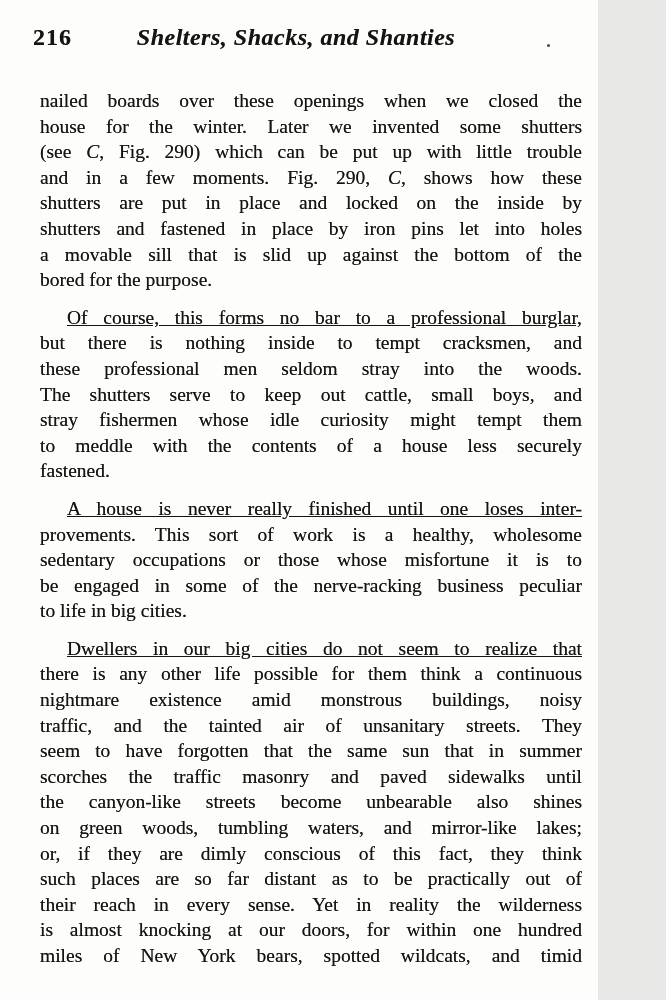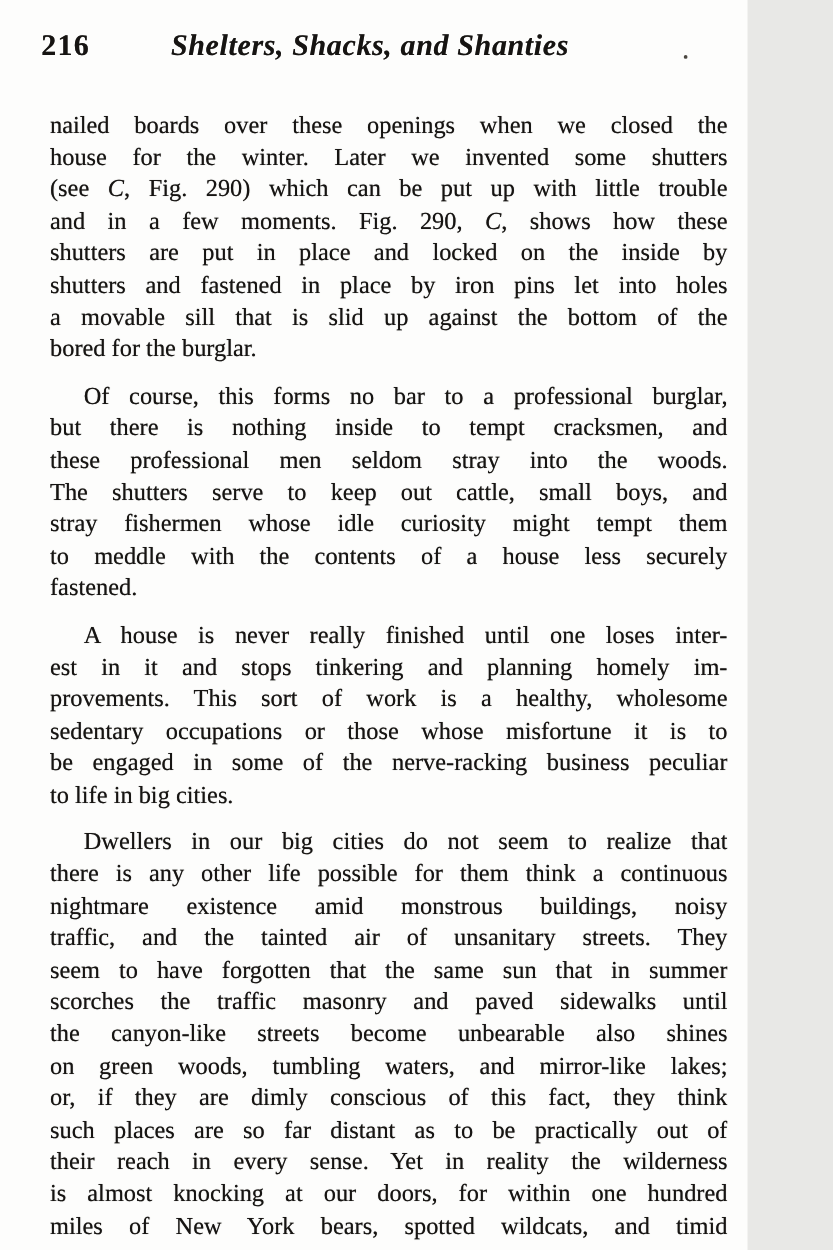--- a/index.html
+++ b/index.html
@@ -67,21 +67,21 @@
   .line:not(.last)::after {
     content: "";
     display: inline-block;
     width: 100%;
     height: 0;
   }
   .line.last {
     text-align-last: left;
   }
   .line.last::after { content: none; }
-  .line.indent { text-indent: 27px; }
+  .line.indent { text-indent: 27px; text-decoration: underline; }
   .line i { font-style: italic; }
   
   .speck {
     position: absolute;
     background: #4a4640;
     border-radius: 50%;
   }
 </style>
 </head>
 <body>
@@ -95,34 +95,33 @@
 
   <div class="text-block">
       <div class="para">
         <div class="line">nailed boards over these openings when we closed the</div>
         <div class="line">house for the winter.  Later we invented some shutters</div>
         <div class="line">(see <i>C</i>, Fig. 290) which can be put up with little trouble</div>
         <div class="line">and in a few moments.  Fig. 290, <i>C</i>, shows how these</div>
         <div class="line">shutters are put in place and locked on the inside by</div>
         <div class="line">shutters and fastened in place by iron pins let into holes</div>
         <div class="line">a movable sill that is slid up against the bottom of the</div>
-        <div class="line last">bored for the burglar.</div>
+        <div class="line last">bored for the purpose.</div>
       </div>
       <div class="para">
         <div class="line indent">Of course, this forms no bar to a professional burglar,</div>
         <div class="line">but there is nothing inside to tempt cracksmen, and</div>
         <div class="line">these professional men seldom stray into the woods.</div>
         <div class="line">The shutters serve to keep out cattle, small boys, and</div>
         <div class="line">stray fishermen whose idle curiosity might tempt them</div>
         <div class="line">to meddle with the contents of a house less securely</div>
         <div class="line last">fastened.</div>
       </div>
       <div class="para">
         <div class="line indent">A house is never really finished until one loses inter-</div>
-        <div class="line">est in it and stops tinkering and planning homely im-</div>
         <div class="line">provements.  This sort of work is a healthy, wholesome</div>
         <div class="line">sedentary occupations or those whose misfortune it is to</div>
         <div class="line">be engaged in some of the nerve-racking business peculiar</div>
         <div class="line last">to life in big cities.</div>
       </div>
       <div class="para">
         <div class="line indent">Dwellers in our big cities do not seem to realize that</div>
         <div class="line">there is any other life possible for them think a continuous</div>
         <div class="line">nightmare existence amid monstrous buildings, noisy</div>
         <div class="line">traffic, and the tainted air of unsanitary streets.  They</div>

